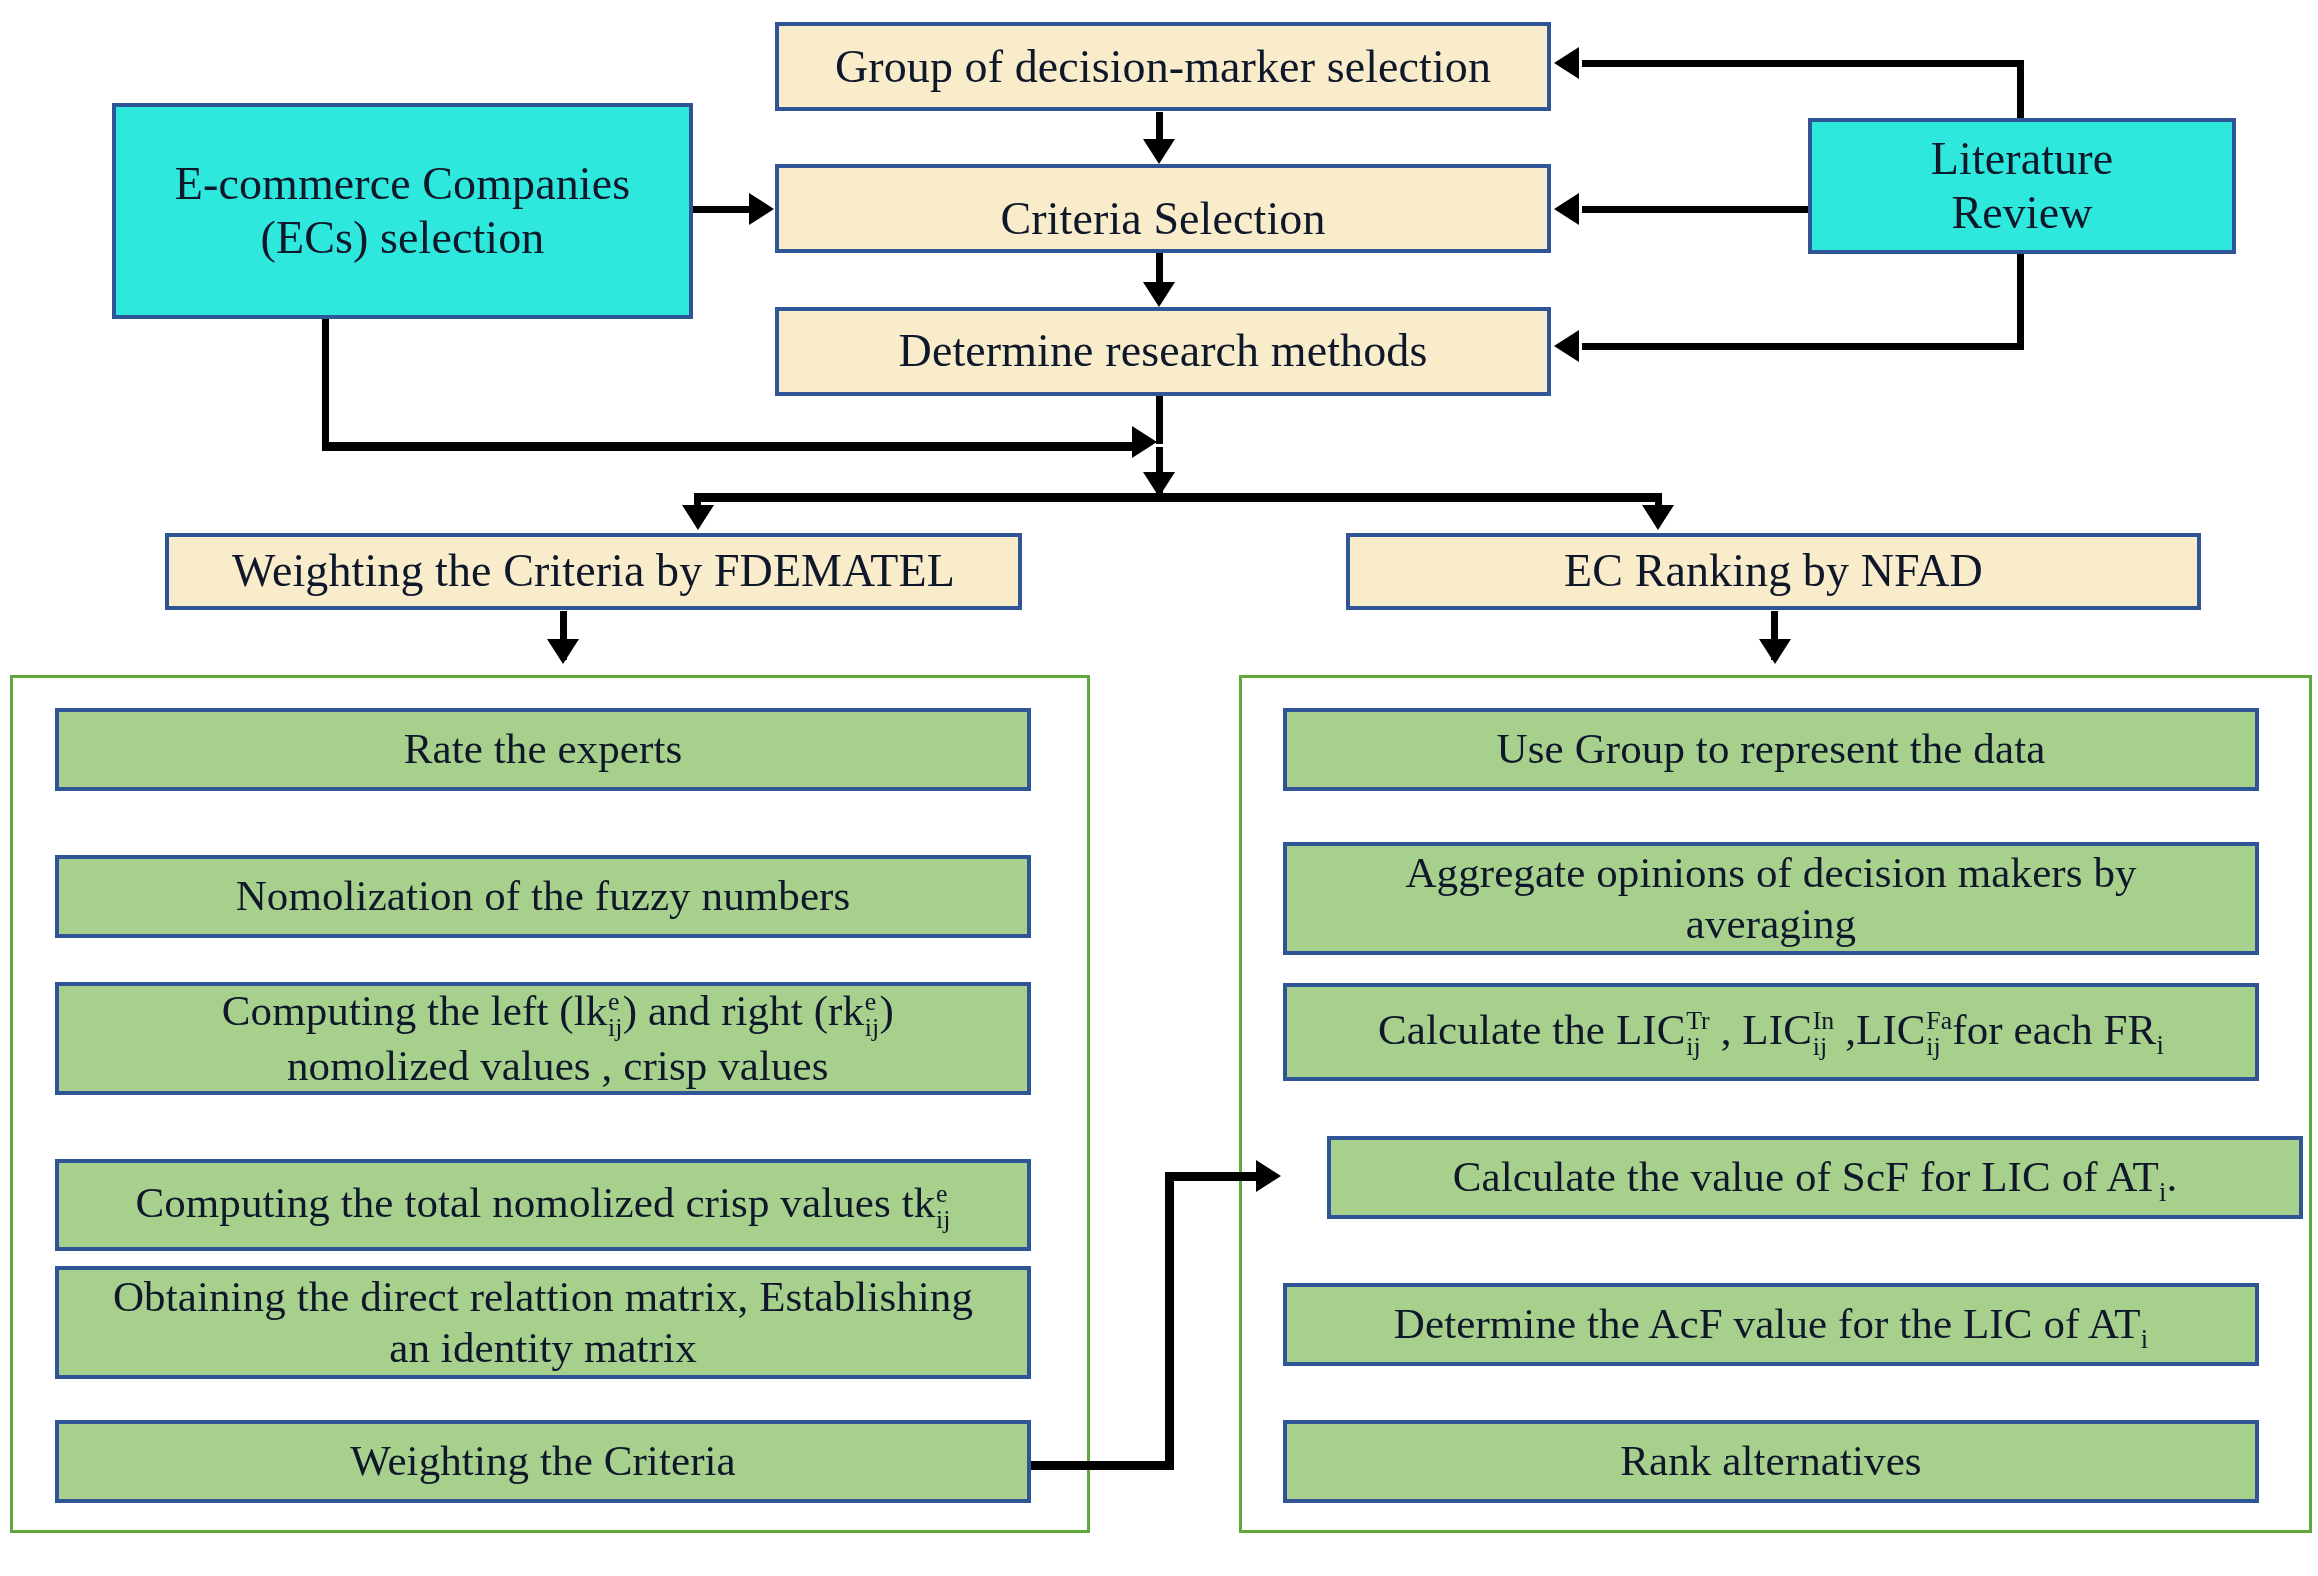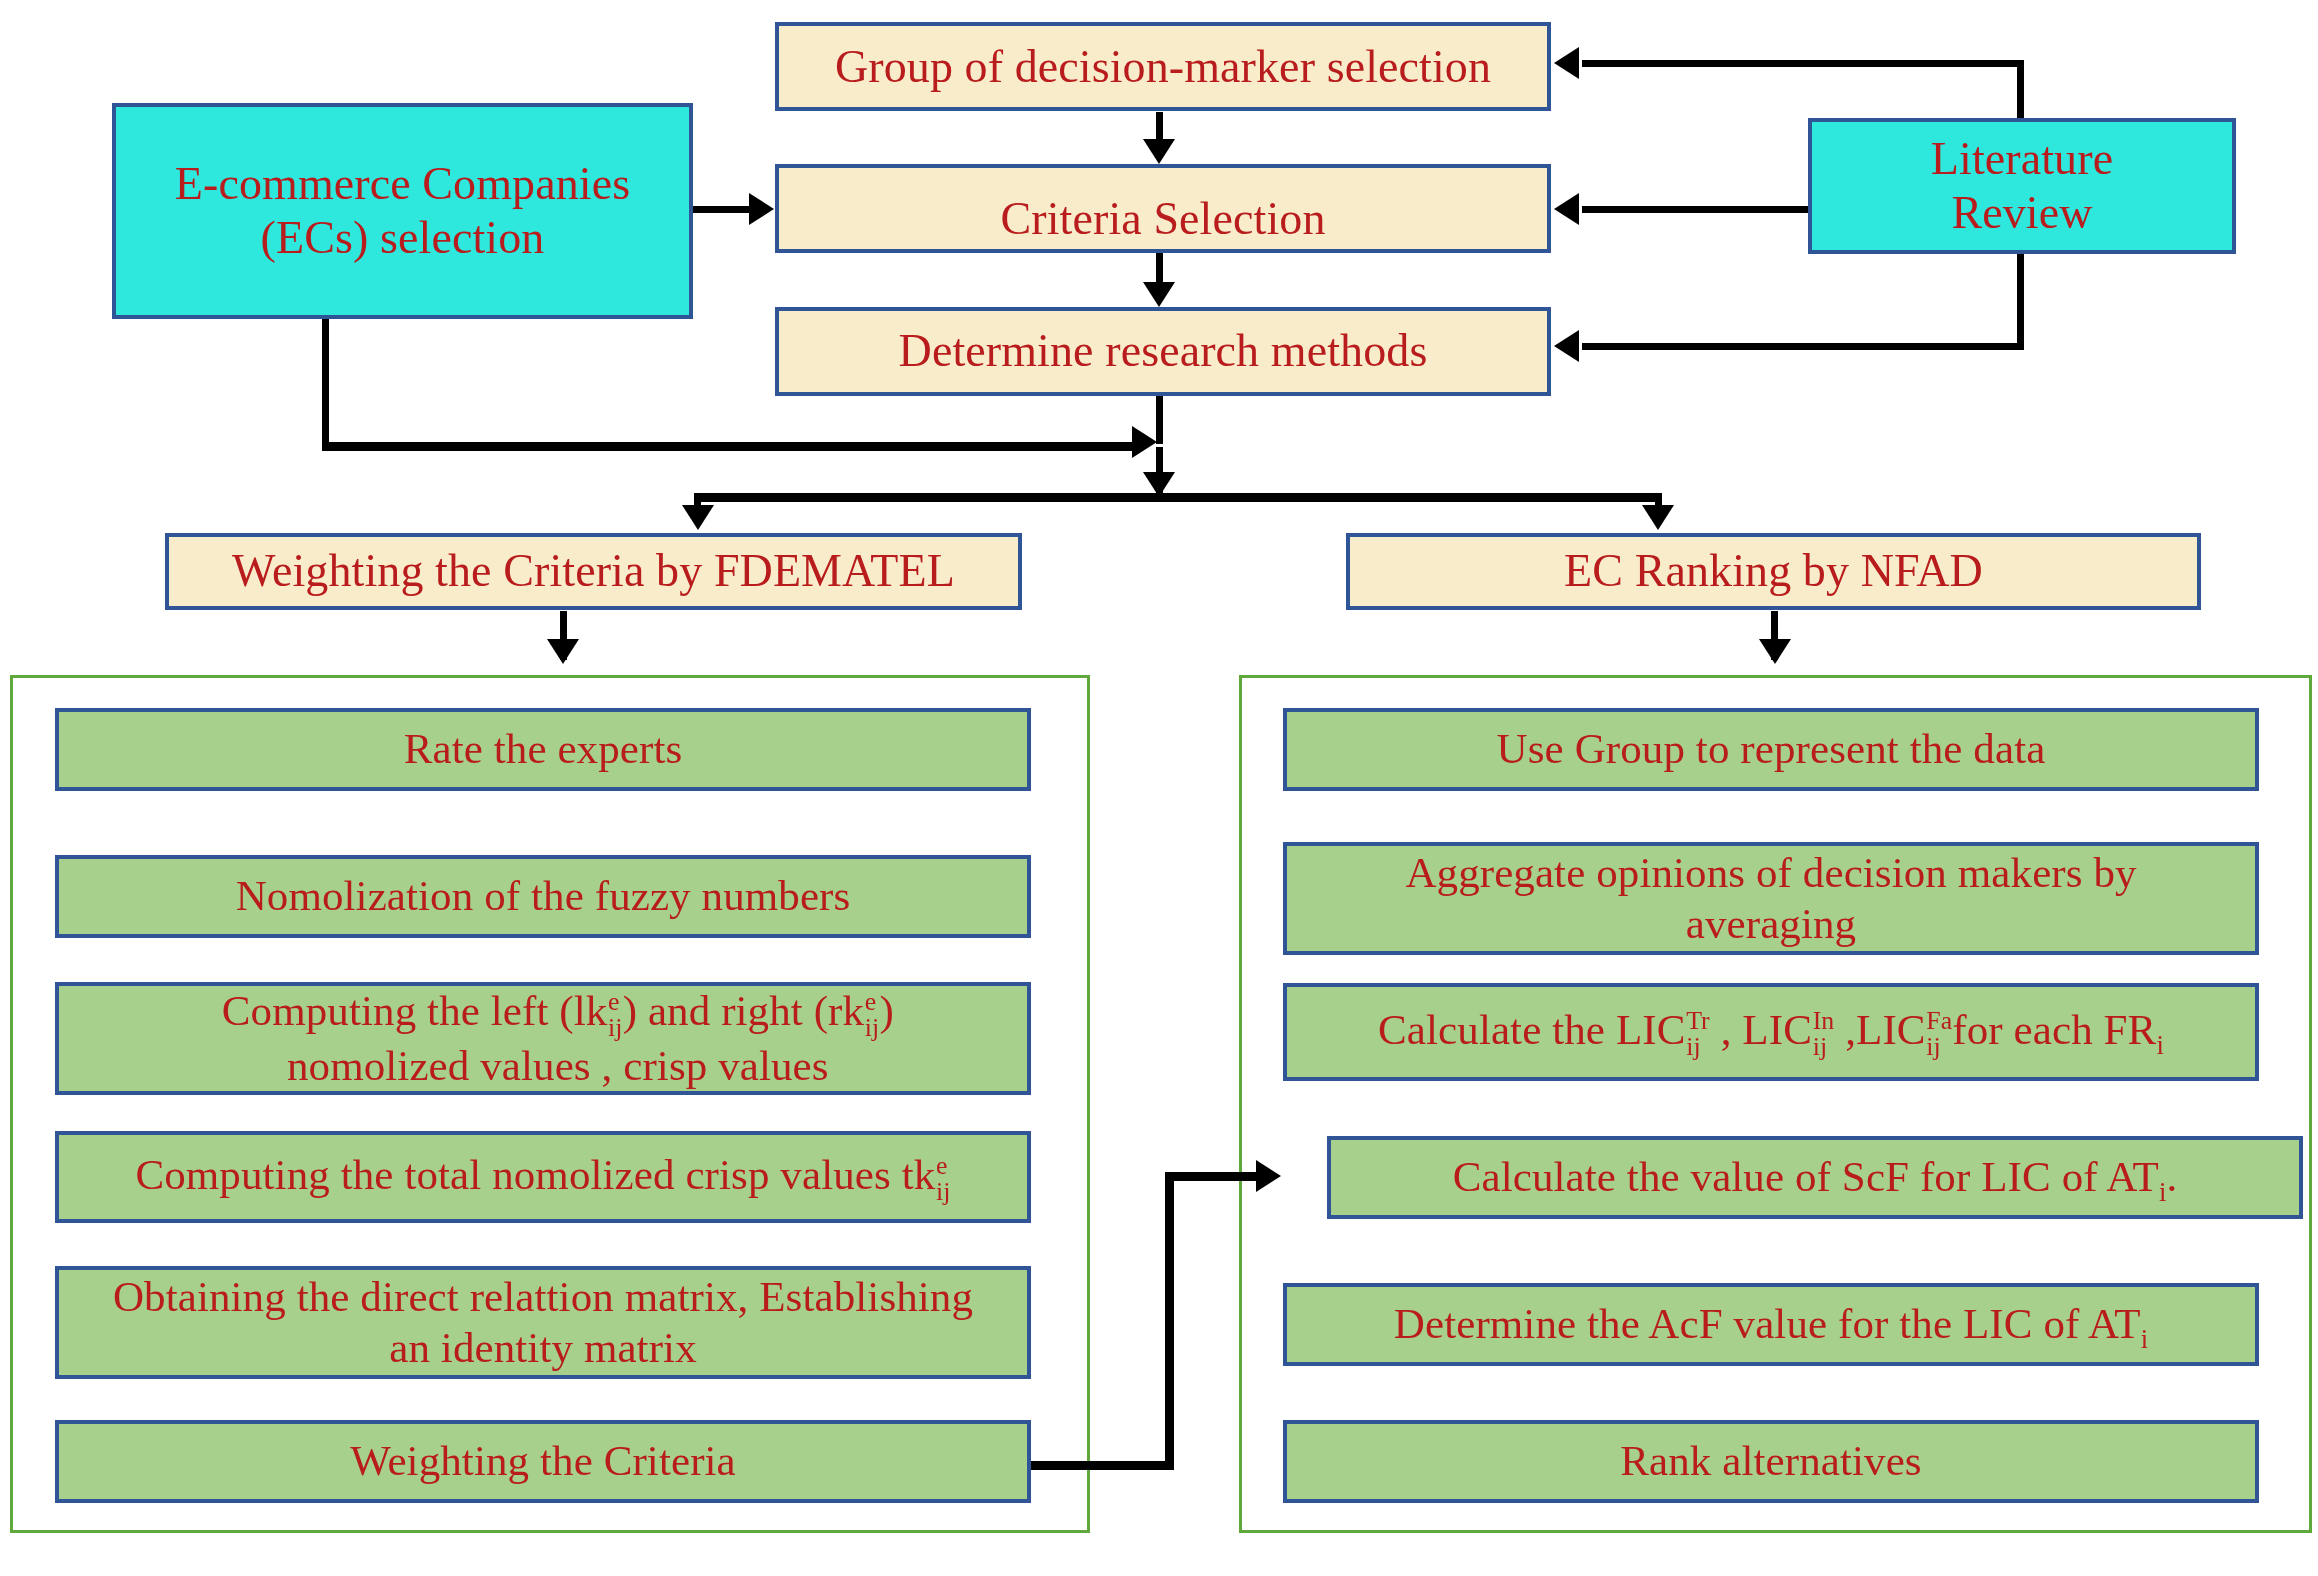--- a/index.html
+++ b/index.html
@@ -21,21 +21,21 @@
 
   
   .node {
     position: absolute;
     box-sizing: border-box;
     border: 4.5px solid #2F5597;
     display: flex;
     align-items: center;
     justify-content: center;
     text-align: center;
-    color: #b91c1c;
+    color: #0f172a;
     line-height: 1.18;
     letter-spacing: 0.1px;
     padding: 3px 10.4px;
     z-index: 5;
   }
   .node .txt { display: block; width: 100%; }
 
   .node.cyan  { background: #2FE8DD; }
   .node.cream { background: #F9ECCB; }
   .node.green { background: #A7D08C; }
@@ -131,21 +131,21 @@
     <span class="txt">Nomolization of the fuzzy numbers</span>
   </div>
 
   <div class="node green" style="left:55px; top:982px; width:976px; height:113px; font-size:43px;padding-left:40px;">
     <span class="txt">
       <span>Computing the left (lk</span><span class="ss"><span class="u">e</span><span class="l">ij</span></span><span>) and right (rk</span><span class="ss"><span class="u">e</span><span class="l">ij</span></span><span>)</span><br>
       <span>nomolized values , crisp values</span>
     </span>
   </div>
 
-  <div class="node green" style="left:55px; top:1131px; width:976px; height:92px; font-size:43px;">
+  <div class="node green" style="left:55px; top:1159px; width:976px; height:92px; font-size:43px;">
     <span class="txt">
       <span>Computing the total nomolized crisp values tk</span><span class="ss"><span class="u">e</span><span class="l">ij</span></span>
     </span>
   </div>
 
   <div class="node green" style="left:55px; top:1266px; width:976px; height:113px; font-size:43px;">
     <span class="txt">
       <span>Obtaining the direct relattion matrix, Establishing</span><br>
       <span>an identity matrix</span>
     </span>

